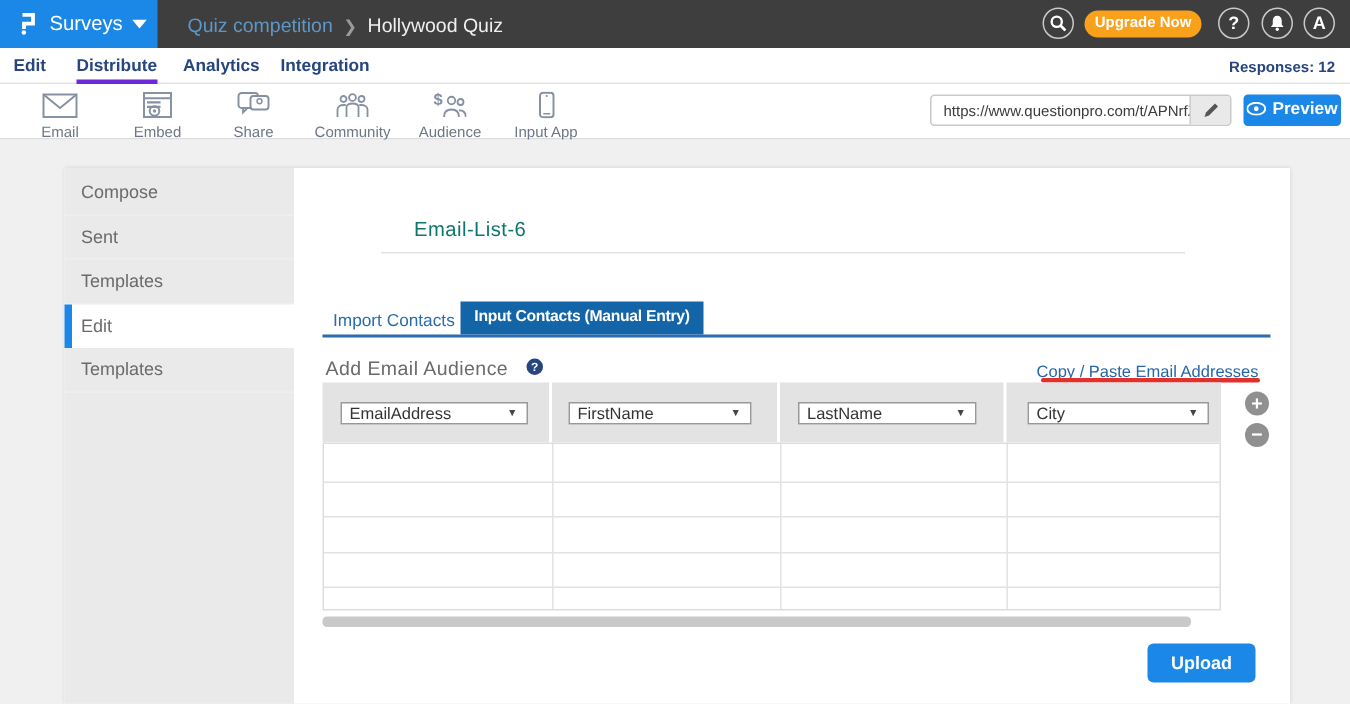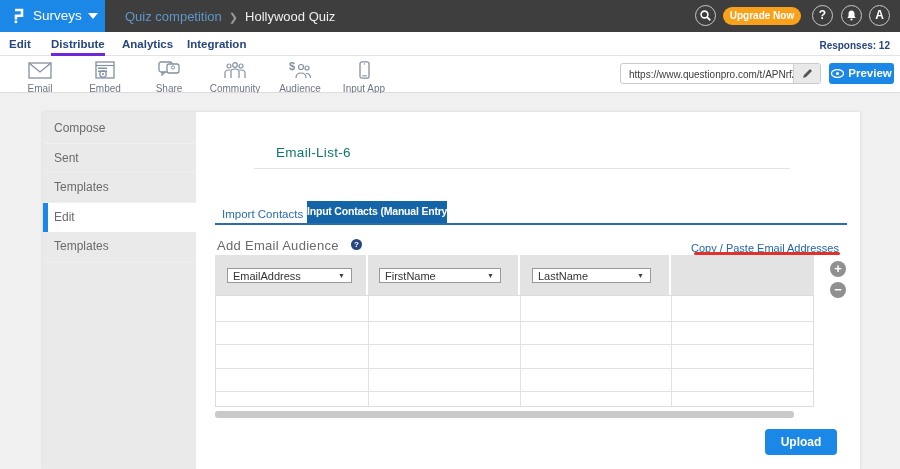--- a/index.html
+++ b/index.html
@@ -38,21 +38,21 @@
 .sidebar { position:absolute; left:0; top:0; width:153px; height:357px; background:#eaeaea; }
 .side-item { position:relative; height:29.5px; line-height:29.5px; padding-left:11px; font-size:12px; color:#6b6b6b; border-bottom:1px solid #efefef; }
 .side-item.active { background:#fff; border-left:5px solid #1b87e6; padding-left:6px; border-bottom:none; }
 
 .main { position:absolute; left:153px; top:0; width:664px; height:357px; background:#fff; }
 .title { position:absolute; left:80px; top:33px; font-size:13.5px; color:#0f766e; letter-spacing:0.3px; }
 .hr1 { position:absolute; left:58px; top:56px; width:536px; height:1px; background:#e4e4e4; }
 
 .tabline { position:absolute; left:19px; top:110.5px; width:632px; height:2px; background:#2a6cad; }
 .tab1 { position:absolute; left:26px; top:96px; font-size:11.5px; color:#2a6cad; }
-.tab2 { position:absolute; left:111px; top:89px; width:140px; height:21.5px; background:#1464a8; color:#fff; font-size:10.5px; font-weight:bold; letter-spacing:-0.2px; line-height:21.5px; text-align:center; white-space:nowrap; }
+.tab2 { position:absolute; left:111px; top:89px; width:162px; height:21.5px; background:#1464a8; color:#fff; font-size:10.5px; font-weight:bold; letter-spacing:-0.2px; line-height:21.5px; text-align:center; white-space:nowrap; }
 
 .addlbl { position:absolute; left:21px; top:126px; font-size:13px; color:#6a6a6a; letter-spacing:0.3px; }
 .qbadge { position:absolute; left:155px; top:126.5px; width:11px; height:11px; border-radius:50%; background:#27457e; color:#fff; font-size:8px; font-weight:bold; text-align:center; line-height:11px; }
 .copylink { position:absolute; right:21px; top:129.5px; font-size:11px; color:#2566a8; }
 .redline { position:absolute; left:498px; top:140px; width:146px; height:2.5px; background:#e0312d; border-radius:2px; }
 
 
 .thcol { position:absolute; top:142.5px; height:40px; background:#e3e3e3; }
 .sel { position:absolute; height:15px; border:1px solid #999; background:#fff; font-size:11px; color:#333; }
 .sel .st { position:absolute; left:5px; top:1px; }
@@ -217,20 +217,24 @@
         <span class="ar">▼</span>
       </div>
     <div class="sel" style="left:183px;top:155.5px;width:122px">
         <span class="st">FirstName</span>
         <span class="ar">▼</span>
       </div>
     <div class="sel" style="left:336px;top:155.5px;width:119px">
         <span class="st">LastName</span>
         <span class="ar">▼</span>
       </div>
+    <div class="sel" style="left:489px;top:155.5px;width:121px">
+        <span class="st">City</span>
+        <span class="ar">▼</span>
+      </div>
 
     <div class="tbody">
       <div class="rowline" style="top:25px"></div>
       <div class="rowline" style="top:48px"></div>
       <div class="rowline" style="top:72px"></div>
       <div class="rowline" style="top:95px"></div>
       <div class="colline" style="left:151.5px"></div>
       <div class="colline" style="left:303.5px"></div>
       <div class="colline" style="left:454.5px"></div>
     </div>

